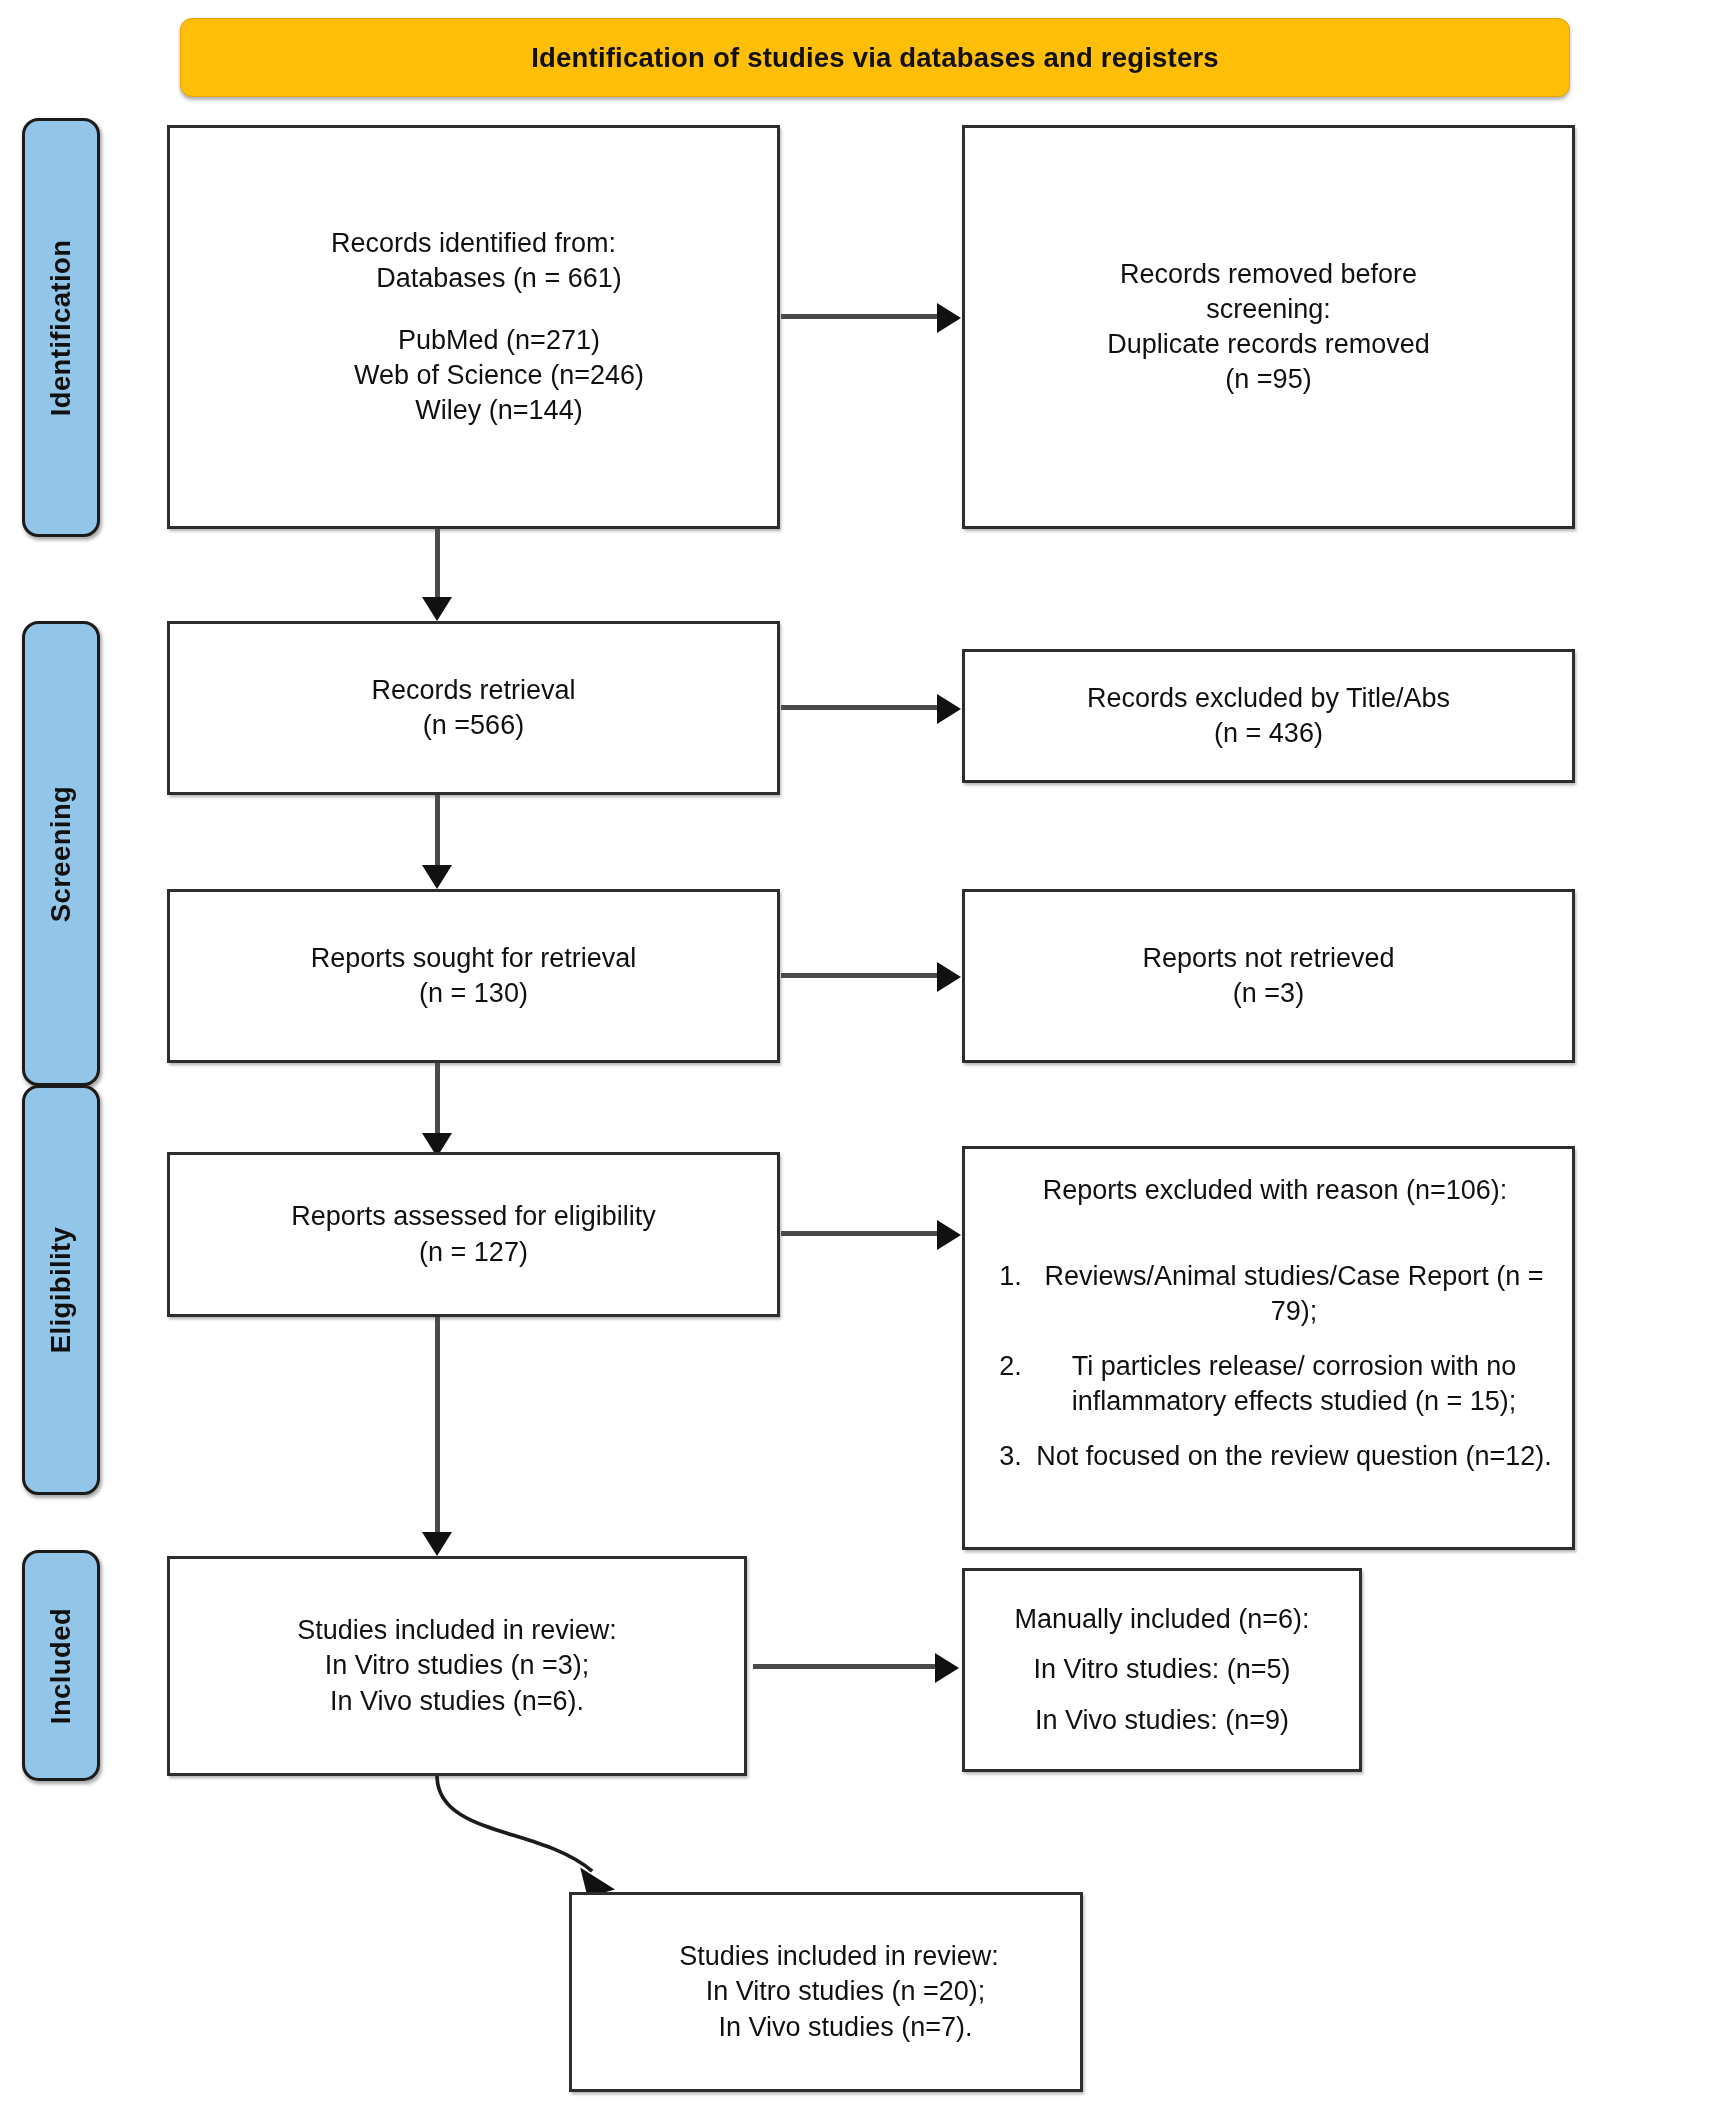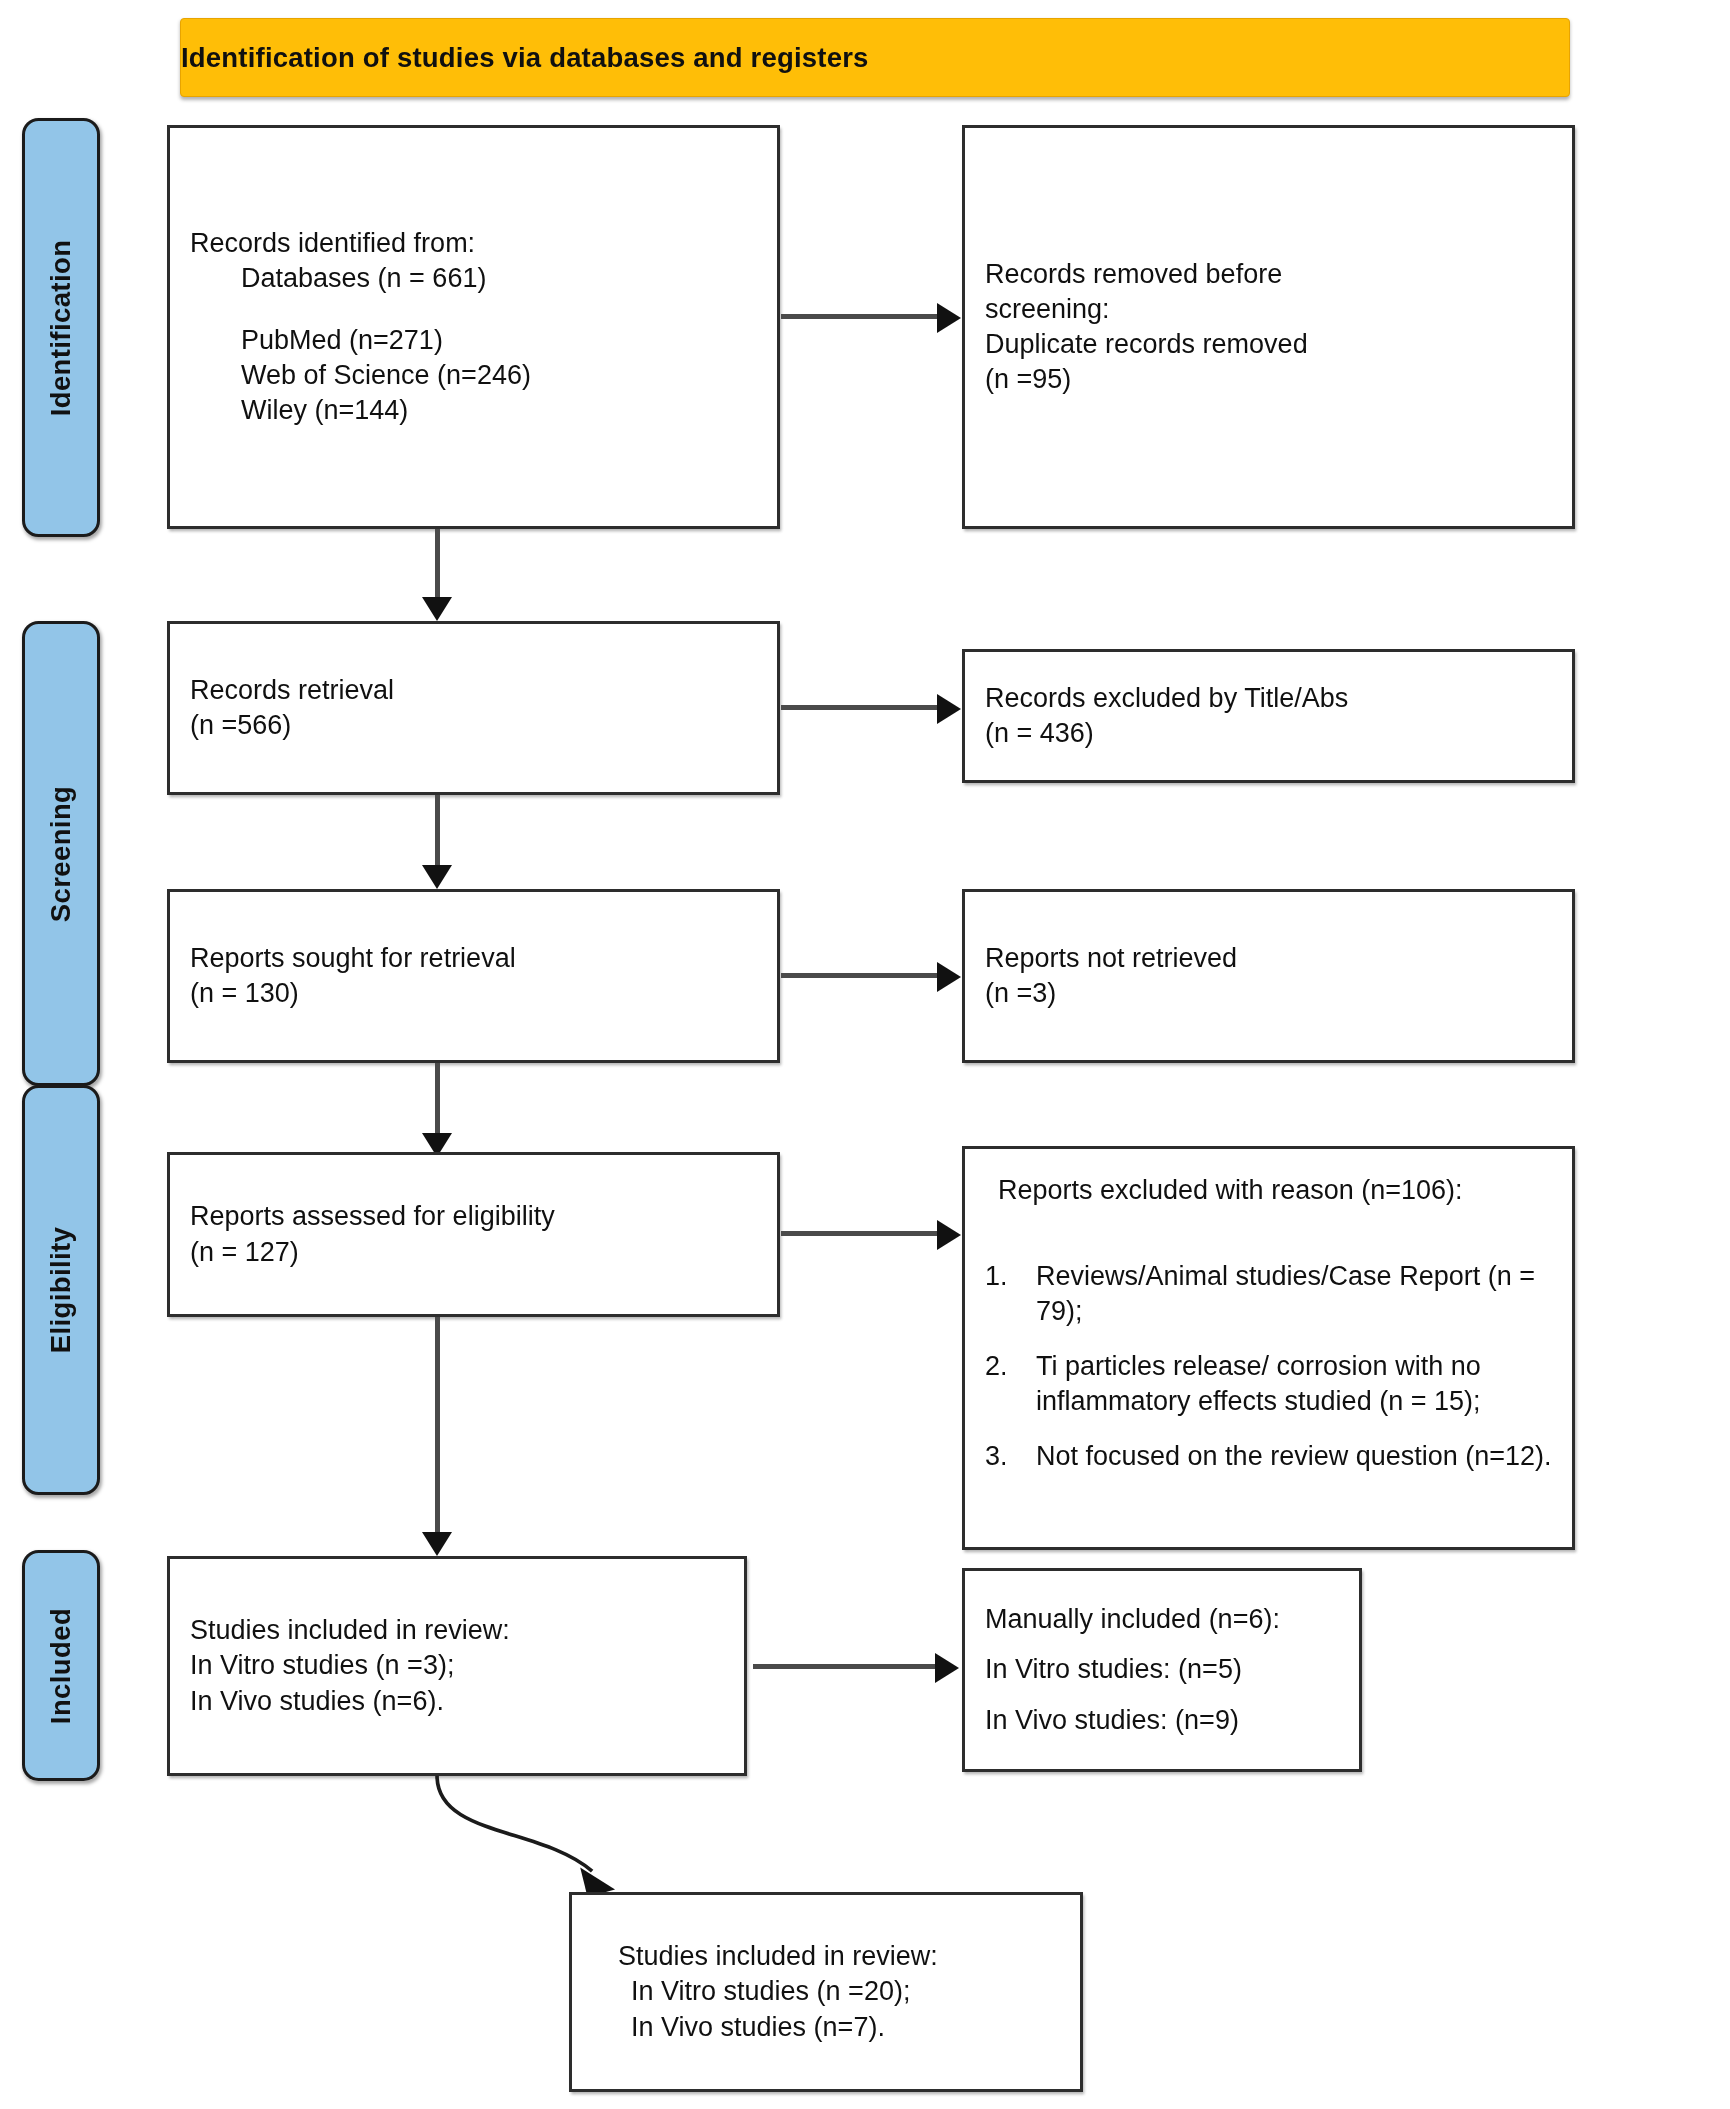--- a/index.html
+++ b/index.html
@@ -21,25 +21,25 @@
 
   
   .banner {
     position: absolute;
     left: 180px;
     top: 18.4px;
     width: 1388px;
     height: 77px;
     background: #FFBE07;
     border: 1.8px solid #E8A400;
-    border-radius: 4px;
+    border-radius: 12px;
     box-shadow: 0 2.8px 3.7px rgba(0,0,0,0.30);
     display: flex;
     align-items: center;
-    justify-content: flex-start;
+    justify-content: center;
   }
   .banner-title {
     font-size: 27.5px;
     font-weight: bold;
     color: #101010;
     letter-spacing: 0.2px;
     text-align: center;
   }
 
   
@@ -64,20 +64,21 @@
     letter-spacing: 0.4px;
   }
 
   
   .box {
     position: absolute;
     background: #ffffff;
     border: 3.7px solid #2d2d2d;
     box-sizing: border-box;
     box-shadow: 1.8px 2.8px 2.8px rgba(0,0,0,0.30);
+    text-align: center;
   }
   .box-inner {
     padding: 0 20px;
     height: 100%;
     display: flex;
     flex-direction: column;
     justify-content: center;
   }
   .box-inner.top-align {
     justify-content: flex-start;

